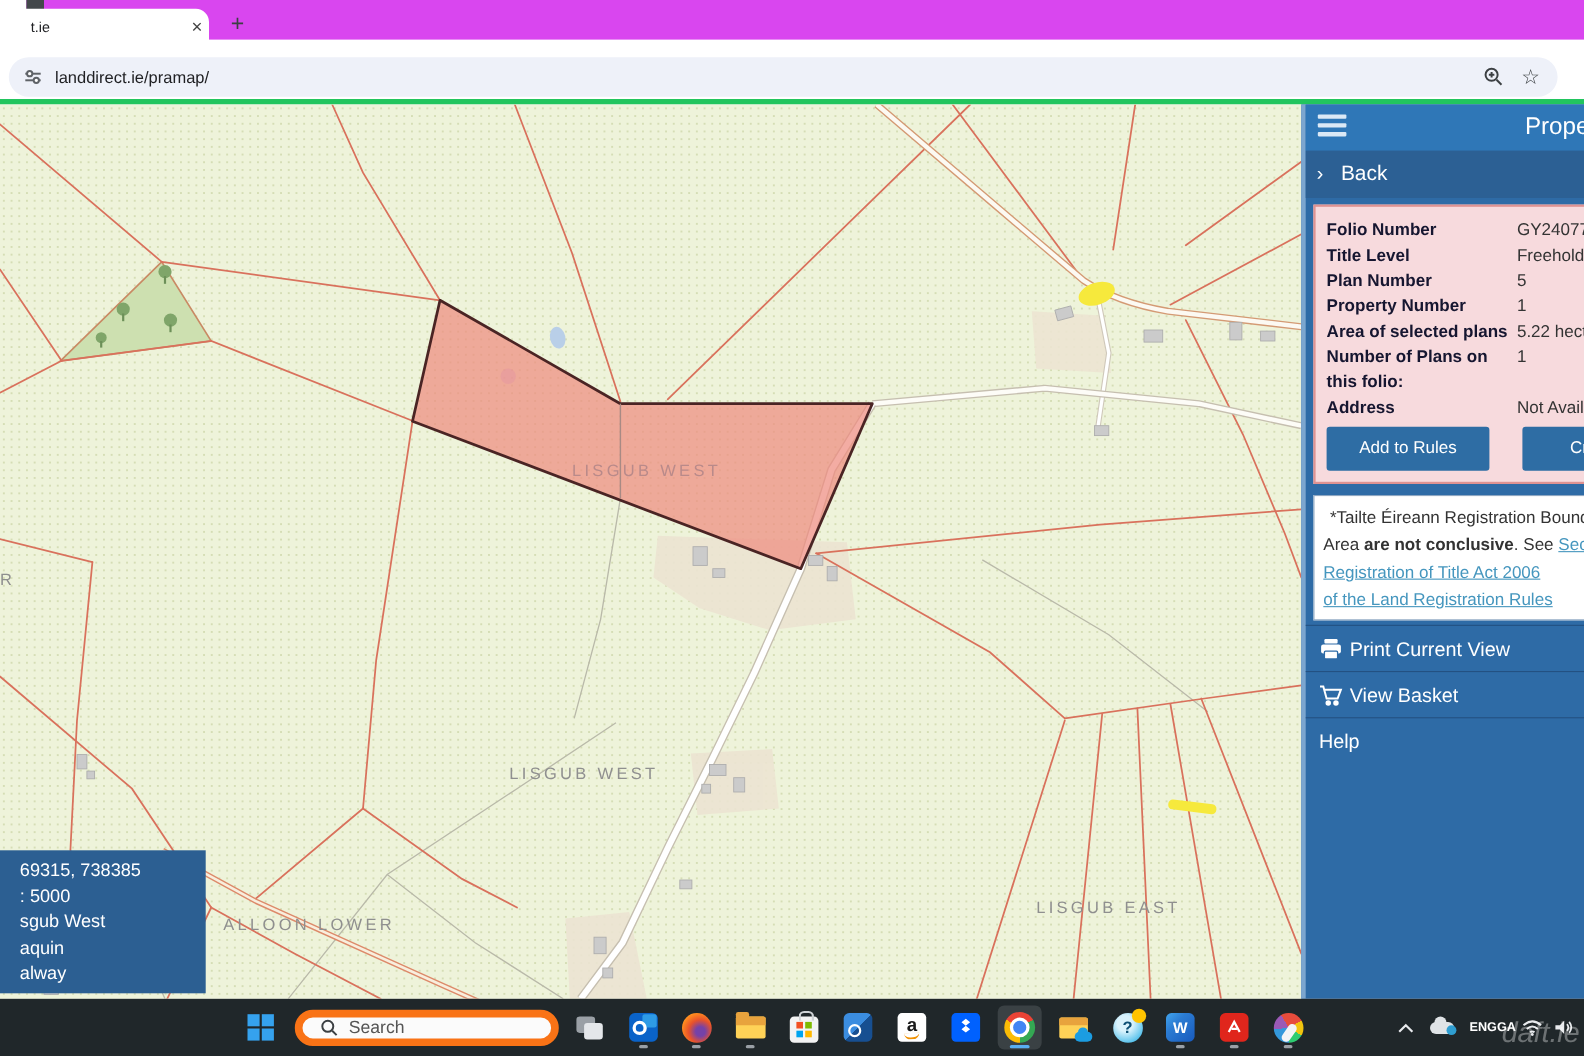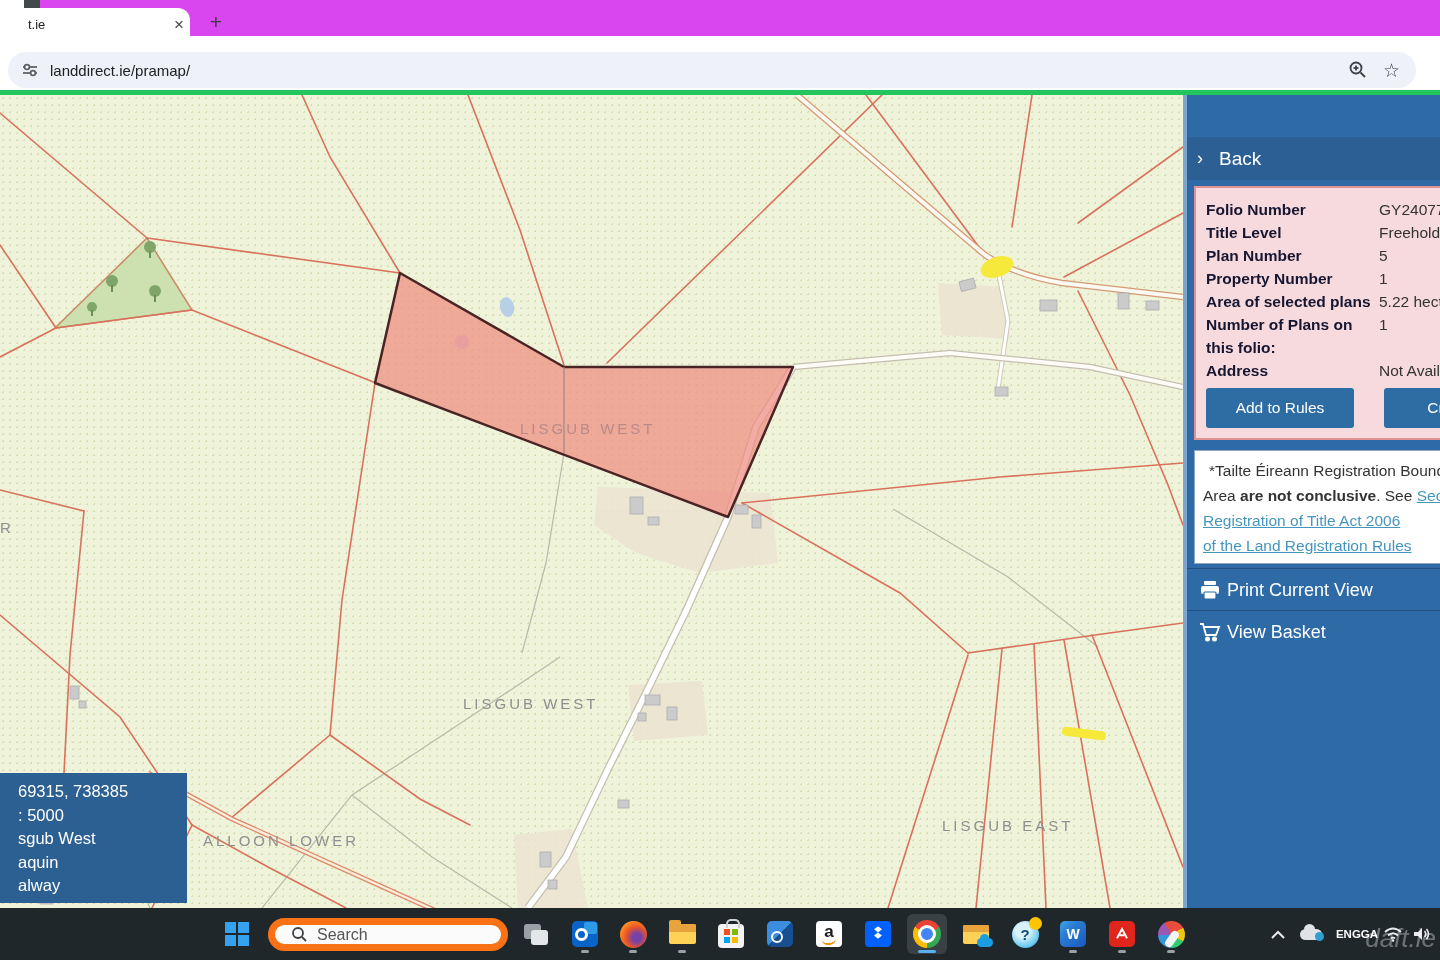--- a/index.html
+++ b/index.html
@@ -314,20 +314,28 @@
   <div class="coordbox">
     <div>69315, 738385</div>
     <div>: 5000</div>
     <div>sgub West</div>
     <div>aquin</div>
     <div>alway</div>
   </div>
 </div>
 
 <div class="sidebar">
+  <div class="sb-header">
+    <div class="hamburger">
+        <i></i>
+        <i></i>
+        <i></i>
+      </div>
+    <span class="sb-title">Prope</span>
+  </div>
   <div class="back-row">
     <span class="back-chev">›</span>
     <span class="back-label">Back</span>
   </div>
 
   <div class="detail-panel">
     <div class="drow">
       <span class="lbl">Folio Number</span>
       <span class="val">GY24077</span>
     </div>
@@ -386,20 +394,23 @@
     <div class="mrow">
       <svg class="micon" width="22" height="20" viewBox="0 0 22 20">
         <g stroke="#fff" stroke-width="1.8" fill="none">
           <path d="M1 2 H4 L7 13 H17 L20 5 H5.5"></path>
           <circle cx="8.5" cy="17" r="1.6" fill="#fff"></circle>
             <circle cx="15.5" cy="17" r="1.6" fill="#fff"></circle>
         </g>
       </svg>
       <span class="mlabel">View Basket</span>
     </div>
+    <div class="mrow noicon help">
+      <span class="mlabel">Help</span>
+    </div>
   </div>
 </div>
 
 <div class="taskbar">
   <div class="slot" style="left:217px">
     <div class="win-logo">
         <i></i>
         <i></i>
         <i></i>
         <i></i>

